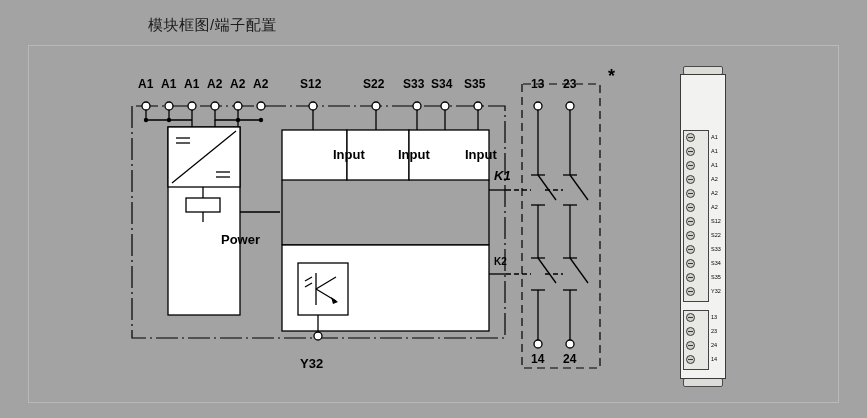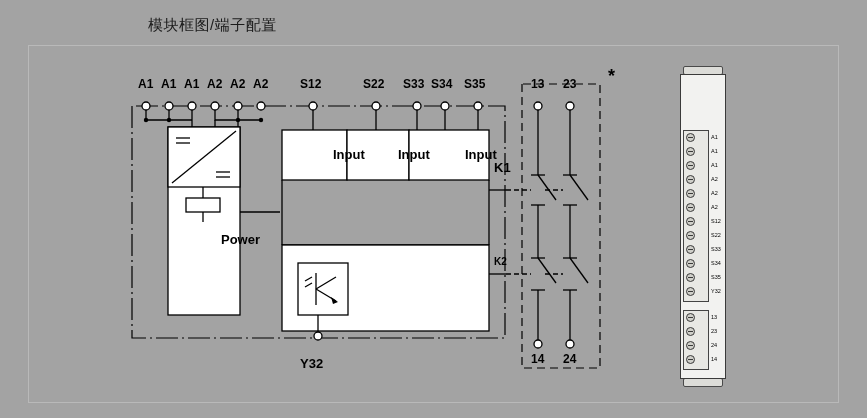--- a/index.html
+++ b/index.html
@@ -296,21 +296,21 @@
   <div class="lbl b" style="left:531px; top:352px;">14</div>
   <div class="lbl b" style="left:563px; top:352px;">24</div>
 
   <div class="lbl b" style="left:608px; top:66px; font-size:18px;">*</div>
 
   <div class="blockname" style="left:180px; top:232px;">Power</div>
   <div class="blockname" style="left:292px; top:147px;">Input</div>
   <div class="blockname" style="left:357px; top:147px;">Input</div>
   <div class="blockname" style="left:424px; top:147px;">Input</div>
 
-  <div class="lbl b" style="left:494px; top:160px; font-size:13px;">K1</div>
+  <div class="lbl b" style="left:494px; top:168px; font-size:13px;font-style:italic;">K1</div>
   <div class="lbl b" style="left:494px; top:256px; font-size:10px;">K2</div>
 
   <div class="lbl b" style="left:300px; top:356px; font-size:13px;">Y32</div>
 
   <div id="device">
     <div class="dev-cap top"></div>
     <div class="dev-cap bottom"></div>
     <div class="dev-body"></div>
 
 

